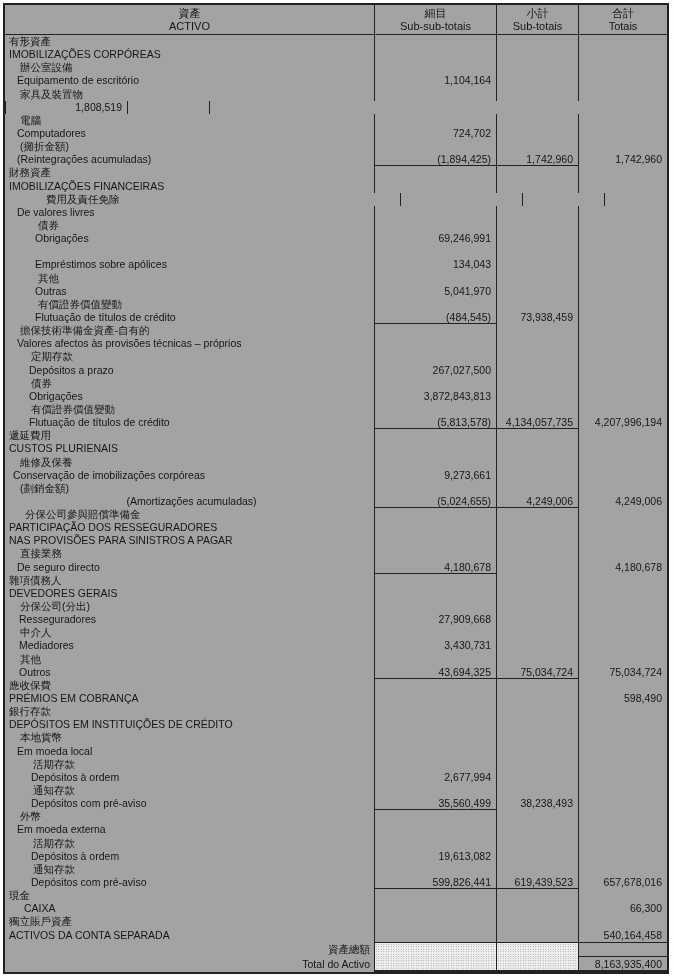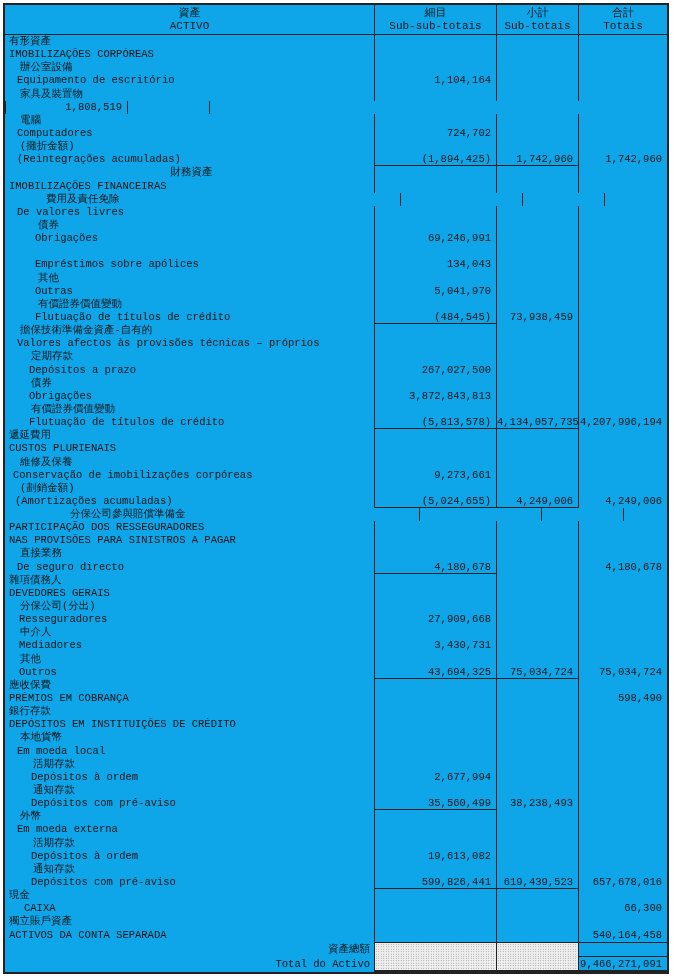--- a/index.html
+++ b/index.html
@@ -6,21 +6,21 @@
   body{
     width:674px;height:976px;position:relative;
     background:#fefefe;
     font-family:"Liberation Sans","DejaVu Sans",sans-serif;
     color:#161616;
     -webkit-font-smoothing:antialiased;
   }
   *{box-sizing:border-box;}
   .sheet{
     position:absolute;left:3px;top:3px;width:666px;
-    border:2px solid #222;background:#0ea5e9;font-family:Liberation Mono, monospace;
+    border:2px solid #222;background:#a3a3a3;
   }
   
   .thead{display:flex;height:30px;border-bottom:1px solid #222;}
   .hc{display:flex;flex-direction:column;justify-content:center;text-align:center;
       font-size:11px;line-height:13px;}
   
   .c1{width:369px;}
   .c2{width:122px;}
   .c3{width:82px;}
   .c4{flex:1;}
@@ -120,21 +120,21 @@
         <div class="c c3 num"></div>
         <div class="c c4 num"></div>
       </div>
       <div class="trow">
         <div class="c c1 lbl" style="padding-left: 12px;">(Reintegrações acumuladas)</div>
         <div class="c c2 num ul">(1,894,425)</div>
         <div class="c c3 num ul">1,742,960</div>
         <div class="c c4 num">1,742,960</div>
       </div>
       <div class="trow">
-        <div class="c c1 lbl" style="padding-left: 4px; text-align: center;">財務資產</div>
+        <div class="c c1 lbl" style="padding-left: 4px;">財務資產</div>
         <div class="c c2 num"></div>
         <div class="c c3 num"></div>
         <div class="c c4 num"></div>
       </div>
       <div class="trow">
         <div class="c c1 lbl" style="padding-left: 4px;">IMOBILIZAÇÕES FINANCEIRAS</div>
         <div class="c c2 num"></div>
         <div class="c c3 num"></div>
         <div class="c c4 num"></div>
       </div>
@@ -270,27 +270,27 @@
         <div class="c c3 num"></div>
         <div class="c c4 num"></div>
       </div>
       <div class="trow">
         <div class="c c1 lbl" style="padding-left: 15px;">(劃銷金額)</div>
         <div class="c c2 num"></div>
         <div class="c c3 num"></div>
         <div class="c c4 num"></div>
       </div>
       <div class="trow">
-        <div class="c c1 lbl" style="padding-left: 10px;">(Amortizações acumuladas)</div>
+        <div class="c c1 lbl" style="padding-left: 4px; text-align: center;">(Amortizações acumuladas)</div>
         <div class="c c2 num ul">(5,024,655)</div>
         <div class="c c3 num ul">4,249,006</div>
         <div class="c c4 num">4,249,006</div>
       </div>
       <div class="trow">
-        <div class="c c1 lbl" style="padding-left: 20px; margin-left: 45px;">分保公司參與賠償準備金</div>
+        <div class="c c1 lbl" style="padding-left: 20px;">分保公司參與賠償準備金</div>
         <div class="c c2 num"></div>
         <div class="c c3 num"></div>
         <div class="c c4 num"></div>
       </div>
       <div class="trow">
         <div class="c c1 lbl" style="padding-left: 4px;">PARTICIPAÇÃO DOS RESSEGURADORES</div>
         <div class="c c2 num"></div>
         <div class="c c3 num"></div>
         <div class="c c4 num"></div>
       </div>
@@ -483,16 +483,16 @@
       <div class="trow total-row">
         <div class="c c1 lbl right">資產總額</div>
         <div class="c c2 num hatch tl"></div>
         <div class="c c3 num hatch tl"></div>
         <div class="c c4 num tl ul"></div>
       </div>
       <div class="trow total-row">
         <div class="c c1 lbl right">Total do Activo</div>
         <div class="c c2 num hatch bb"></div>
         <div class="c c3 num hatch bb"></div>
-        <div class="c c4 num bb">9,466,271,091</div>
+        <div class="c c4 num bb">8,163,935,400</div>
       </div>
     </div>
 </div>
 
 </body></html>

